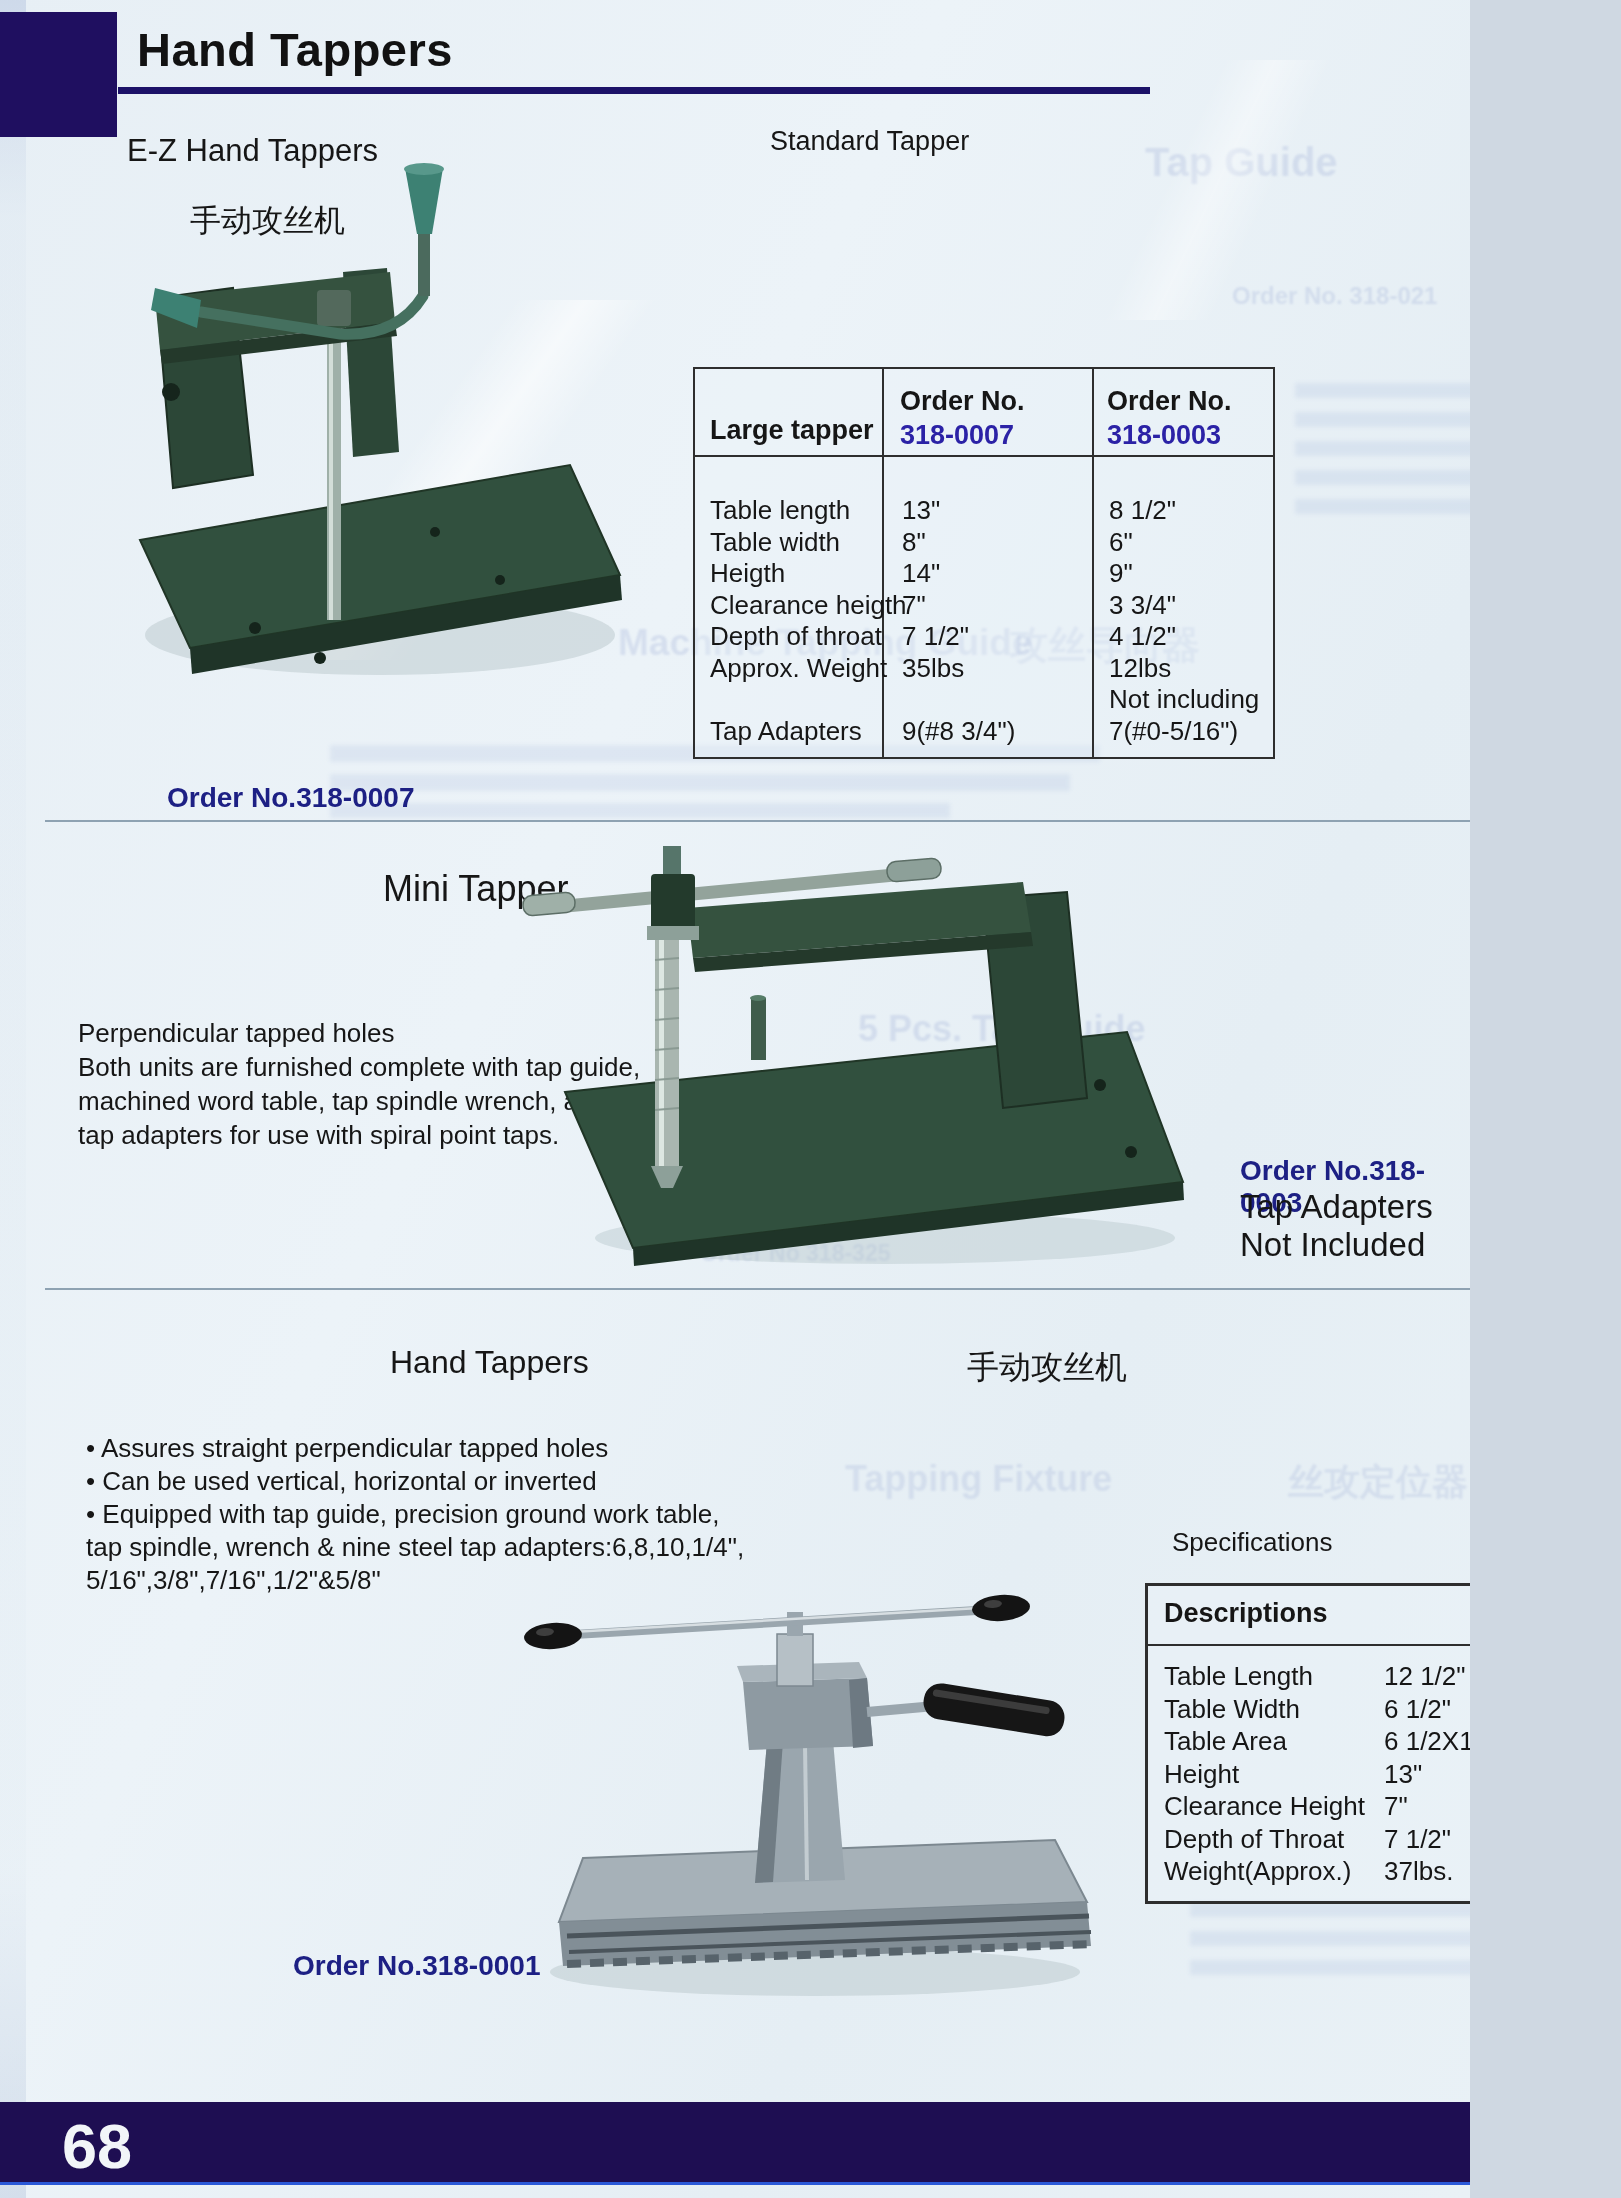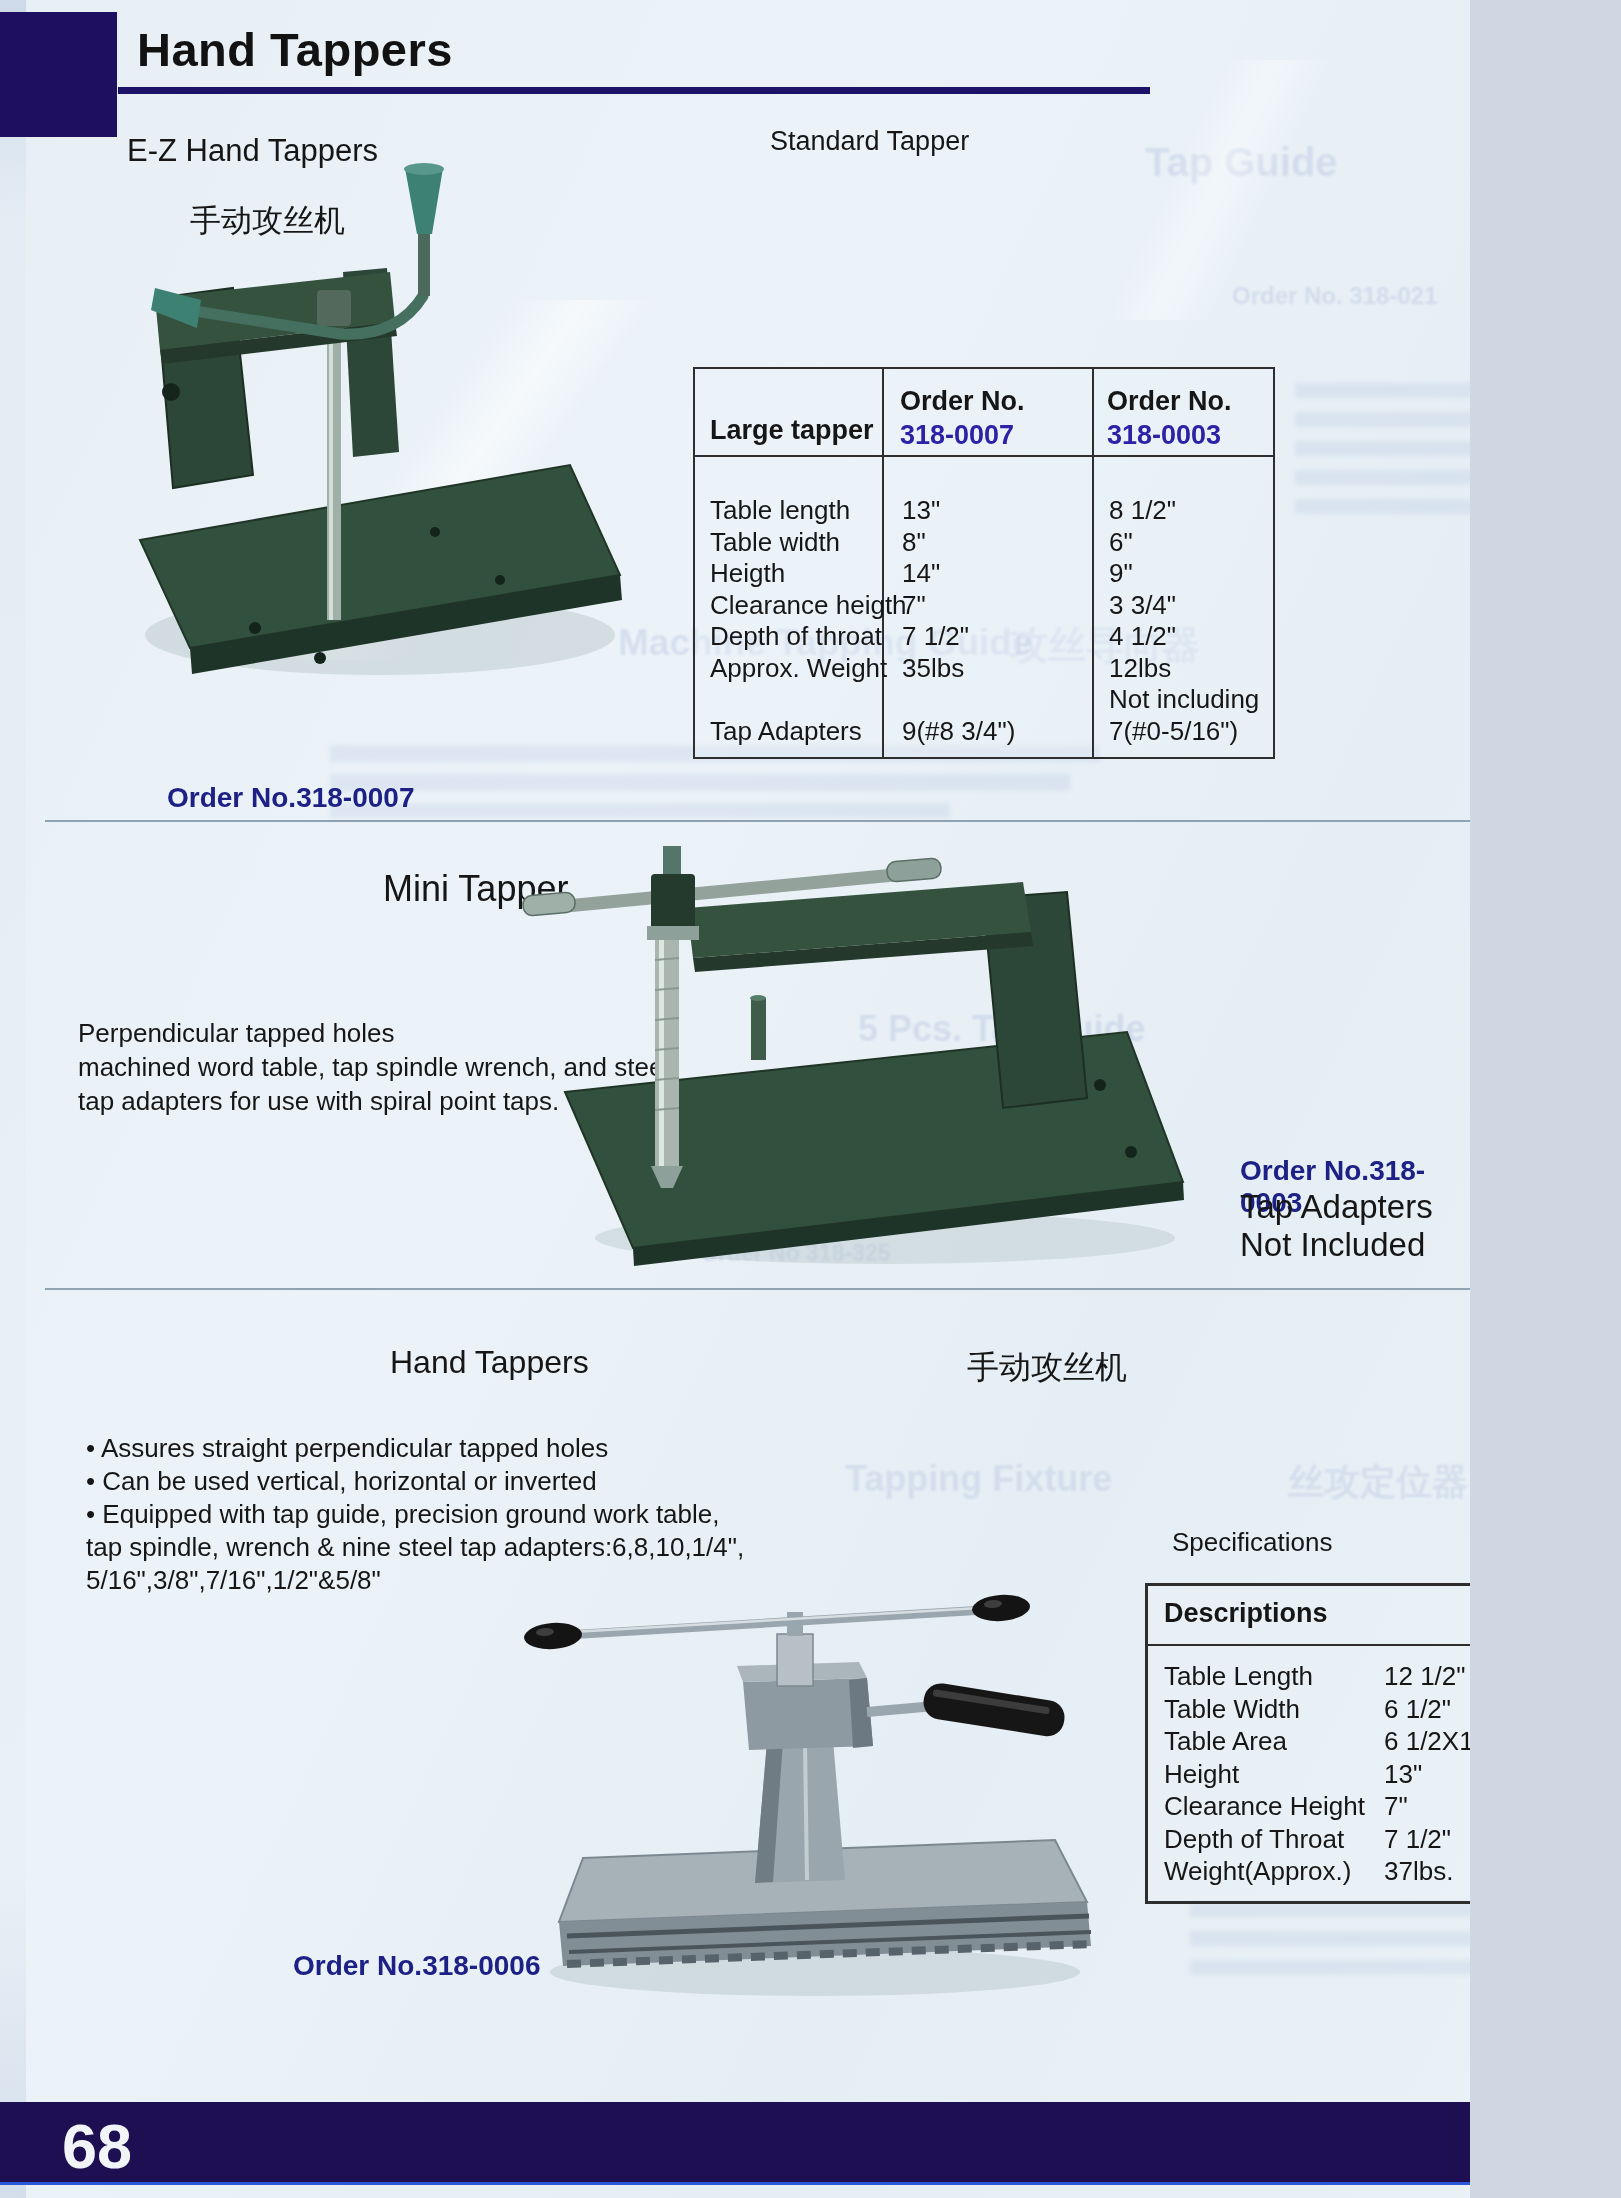--- a/index.html
+++ b/index.html
@@ -214,20 +214,21 @@
       <div>Not including</div>
         <div>7(#0-5/16")</div>
     </div>
   </div>
 
   <div class="divider div1"></div>
 
   <div class="mini-heading">Mini Tapper</div>
   <div class="mini-desc">
     <div>Perpendicular tapped holes</div>
+    <div>Both units are furnished complete with tap guide,</div>
     <div>machined word table, tap spindle wrench, and steel</div>
     <div>tap adapters for use with spiral point taps.</div>
   </div>
 
   <svg class="photo photo2" width="670" height="440" viewBox="0 0 670 440">
     <ellipse cx="370" cy="408" rx="290" ry="26" fill="#b9c7cc" opacity="0.45"></ellipse>
     <polygon points="50,262 612,202 668,352 118,418" fill="#31503e" stroke="#203526" stroke-width="2"></polygon>
     <polygon points="118,418 668,352 669,370 119,436" fill="#1f3428"></polygon>
     <polygon points="468,68 552,62 572,268 488,278" fill="#2c4737" stroke="#1d2f23" stroke-width="2"></polygon>
     <polygon points="172,78 508,52 516,102 178,128" fill="#35523f"></polygon>
@@ -326,18 +327,18 @@
           <span class="lbl">Depth of Throat</span>
           <span class="val">7 1/2"</span>
         </div>
       <div class="dt-row">
           <span class="lbl">Weight(Approx.)</span>
           <span class="val">37lbs.</span>
         </div>
     </div>
   </div>
 
-  <div class="order-caption cap-bottom">Order No.318-0006</div>
+  <div class="order-caption cap-bottom">Order No.318-0001</div>
 
   <div class="footer-bar"></div>
   <div class="footer-blue-line"></div>
   <div class="page-number">68</div>
 </div>
 
 </body></html>

